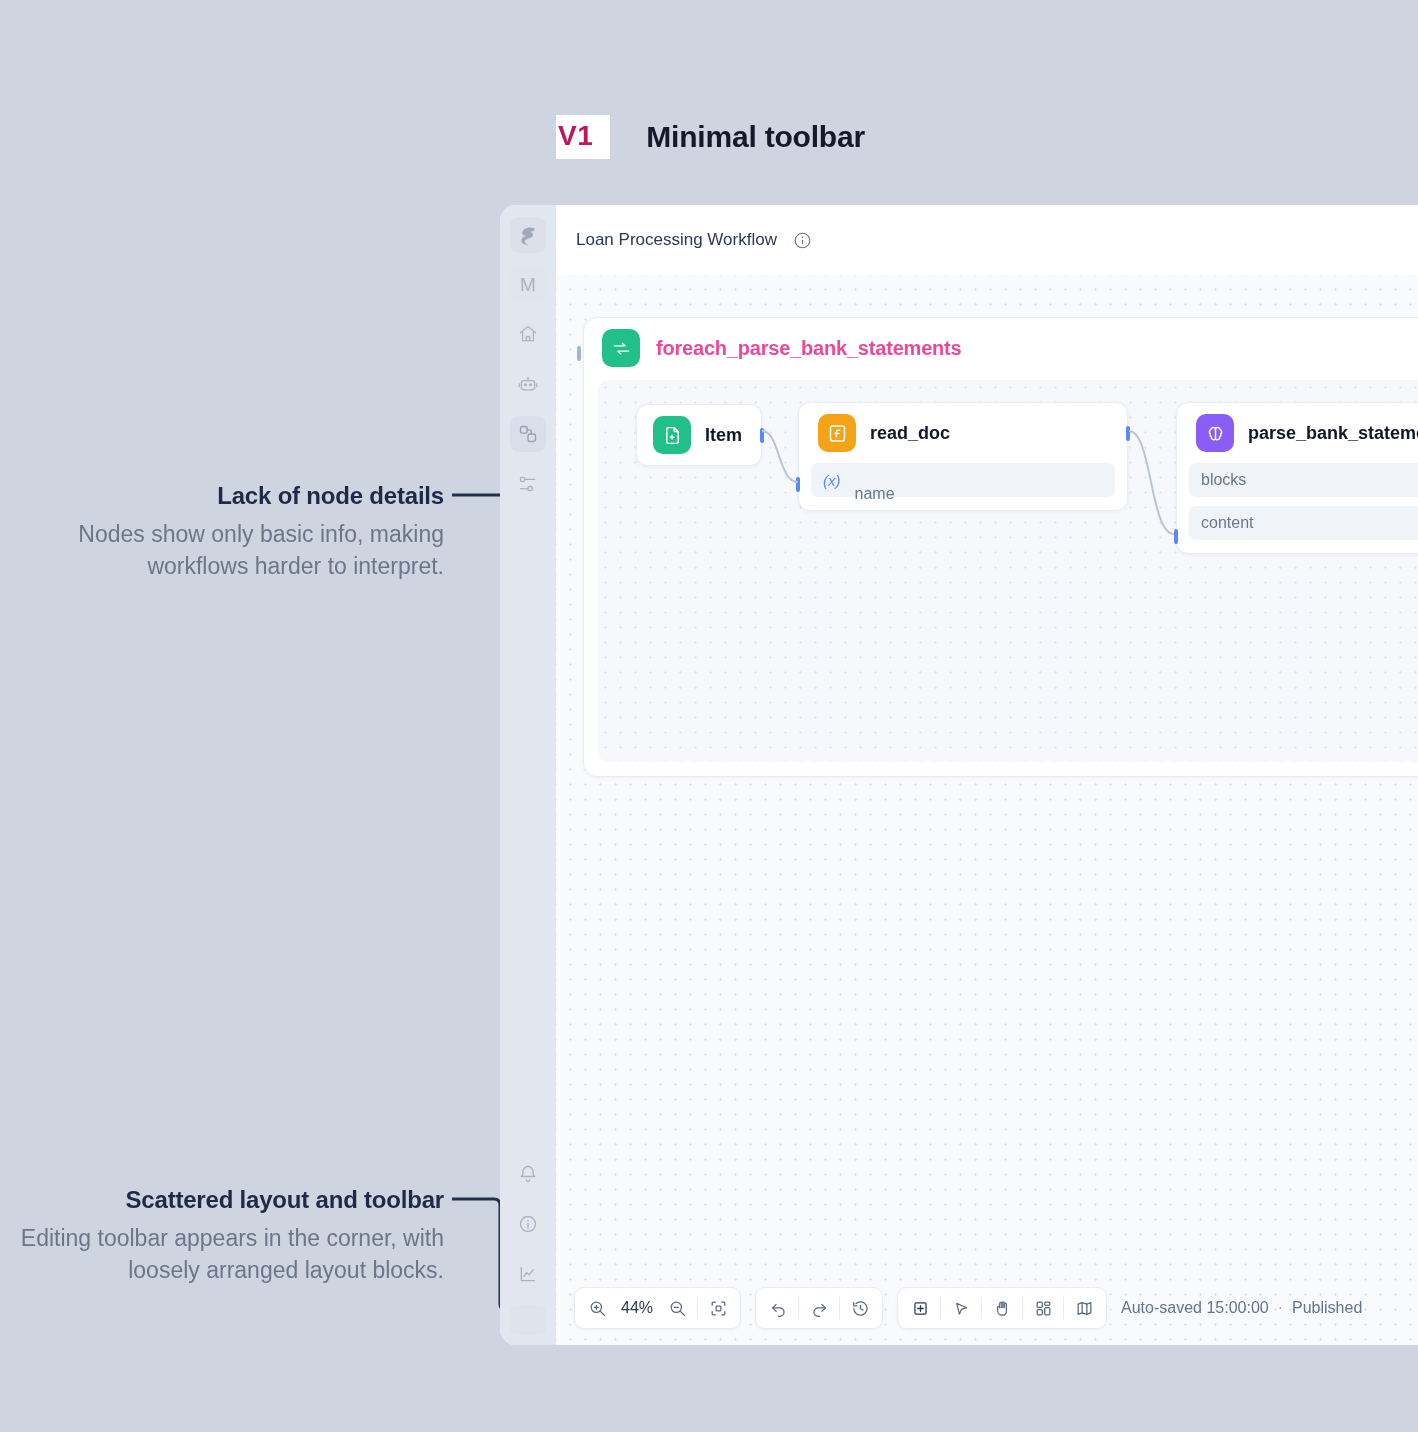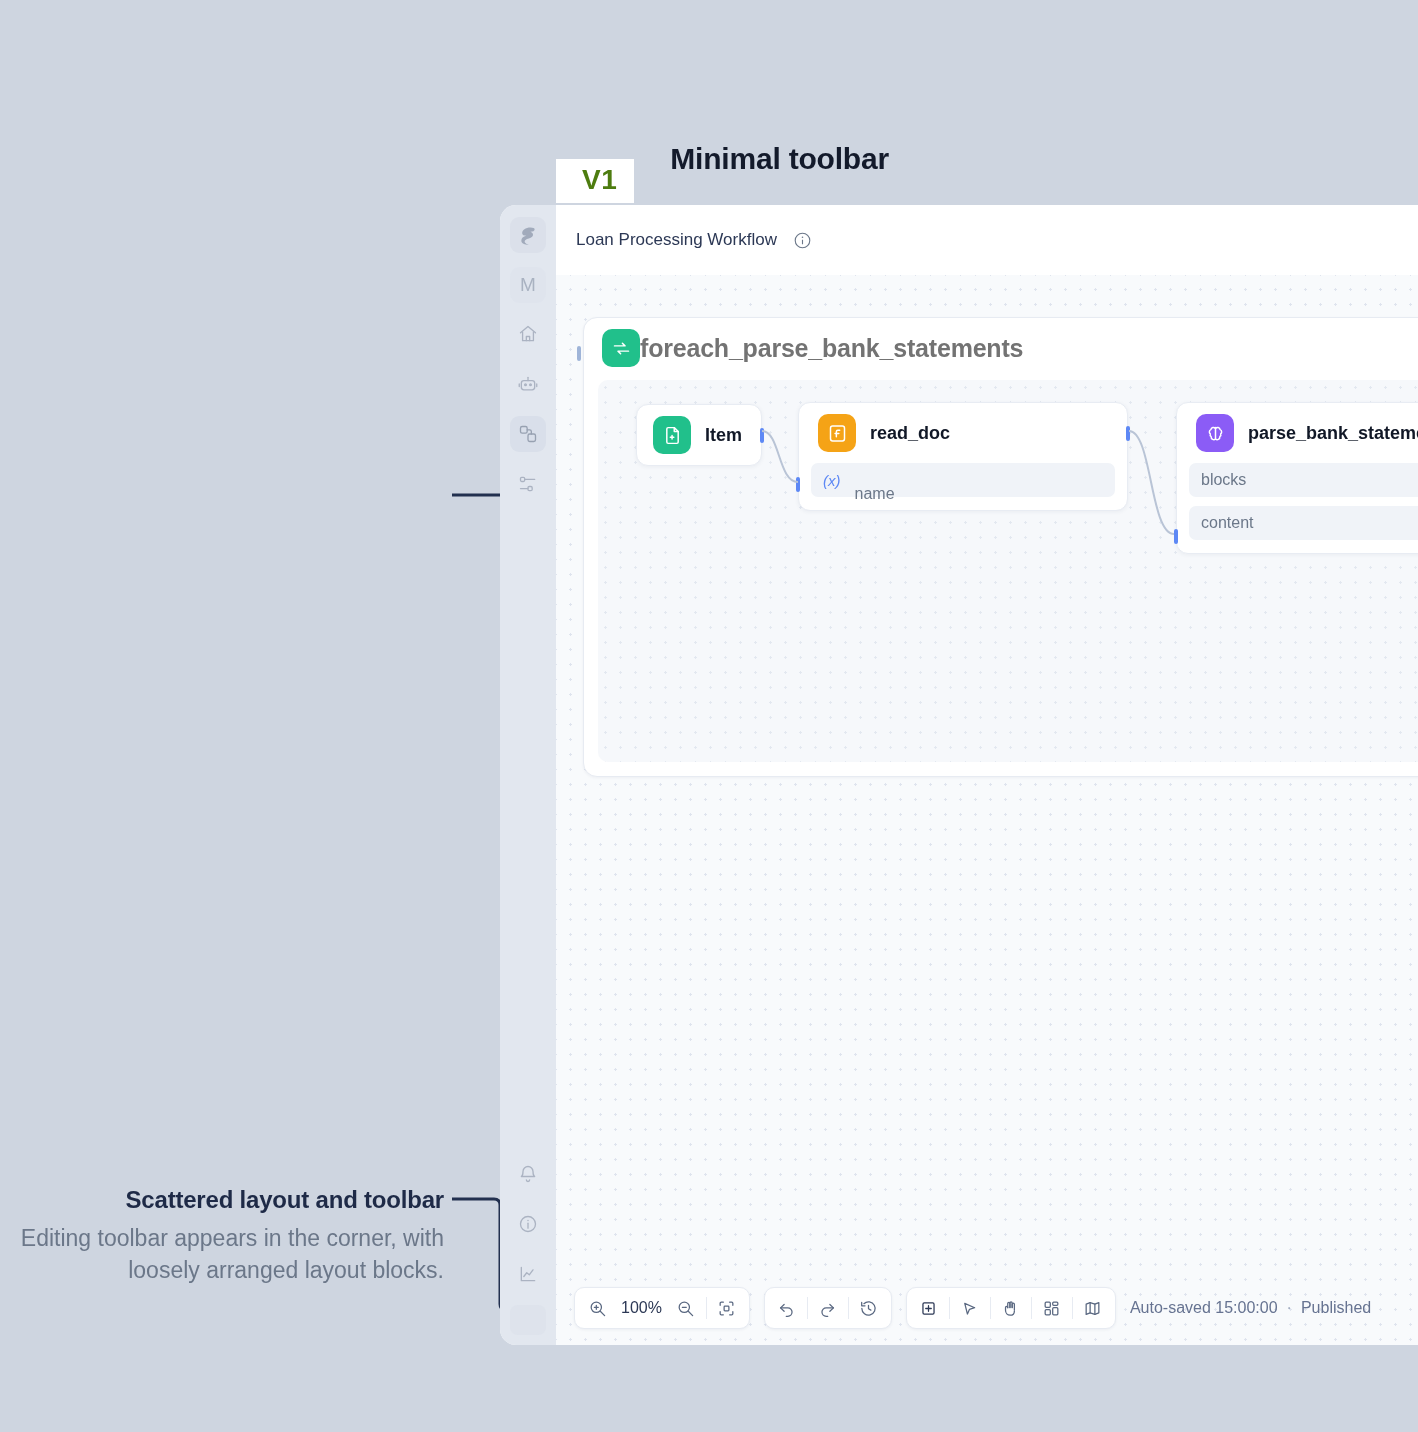--- a/index.html
+++ b/index.html
@@ -7,23 +7,23 @@
     width: 1418px; height: 1432px;
     background: #ced5e0;
     font-family: "Liberation Sans", sans-serif;
     overflow: hidden;
   }
   #root { position: relative; width: 1418px; height: 1432px; }
 
   
   .caption { position: absolute; left: 556px; top: 115px; display: flex; align-items: center; }
   .caption-badge {
-    background: #ffffff; color: #4d7c0f;
+    background: #ffffff; color: #be185d;
     font-size: 28px; font-weight: 700; letter-spacing: .5px;
-    padding: 7px 17px 9px 26px; line-height: 1; margin-top: 44px;
+    padding: 7px 17px 9px 2px; line-height: 1;
   }
   .caption-title {
     margin-left: 36px; font-size: 30px; font-weight: 700; color: #131a2b; letter-spacing: -.2px;
   }
 
   
   .anno { position: absolute; text-align: right; }
   .anno-title { font-size: 24px; font-weight: 700; color: #1e2a47; letter-spacing: -.2px; }
   .anno-body { font-size: 23px; color: #6b7789; line-height: 1.38; margin-top: 9px; }
   .anno1 { left: 40px; top: 482px; width: 404px; }
@@ -87,21 +87,21 @@
     overflow: hidden;
   }
 
   
   .group-node {
     position: absolute; left: 27px; top: 42px; width: 1000px; height: 460px;
     background: #ffffff; border: 1px solid #e7ebf2; border-radius: 14px;
     box-shadow: 0 1px 3px rgba(30,45,80,.05);
   }
   .group-head { display: flex; align-items: center; height: 60px; padding-left: 18px; }
-  .group-title { font-size: 25px; font-weight: 700; color: #737373; letter-spacing: -.2px; }
+  .group-title { margin-left: 16px; font-size: 20px; font-weight: 700; color: #ec4899; letter-spacing: -.2px; }
   .group-body {
     position: absolute; left: 14px; right: 14px; top: 62px; bottom: 14px;
     border-radius: 10px;
     background-color: #f6f8fb;
     background-image: radial-gradient(circle, #e3e8f0 1.1px, transparent 1.2px);
     background-size: 15px 15px;
   }
 
   .ic {
     width: 38px; height: 38px; border-radius: 10px; flex: none;
@@ -165,20 +165,24 @@
 </head>
 <body>
 
 <div id="root">
 
   <div class="caption">
     <div class="caption-badge">V1</div>
     <div class="caption-title">Minimal toolbar</div>
   </div>
 
+  <div class="anno anno1">
+    <div class="anno-title">Lack of node details</div>
+    <div class="anno-body">Nodes show only basic info, making workflows harder to interpret.</div>
+  </div>
   <svg class="leader" style="left:452px; top:488px; width:100px; height:70px;">
     <path d="M0,7 L64,7 Q70,7 70,13 L70,48 Q70,54 76,54 L94,54" fill="none" stroke="#22304f" stroke-width="3"></path>
   </svg>
   <div class="dot" style="left:532px; top:533px;"></div>
 
   <div class="anno anno2">
     <div class="anno-title">Scattered layout and toolbar</div>
     <div class="anno-body">Editing toolbar appears in the corner, with loosely arranged layout blocks.</div>
   </div>
   <svg class="leader" style="left:452px; top:1192px; width:100px; height:130px;">
@@ -345,21 +349,21 @@
         <div class="toolbar-row">
 
           <div class="tb-group">
             <div class="tb-btn">
               <svg viewBox="0 0 24 24">
                   <circle cx="10.5" cy="10.5" r="6.5"></circle>
                   <path d="M15.5 15.5 21 21"></path>
                   <path d="M8 10.5h5M10.5 8v5"></path>
                 </svg>
             </div>
-            <div class="tb-zoom">100%</div>
+            <div class="tb-zoom">44%</div>
             <div class="tb-btn">
               <svg viewBox="0 0 24 24">
                   <circle cx="10.5" cy="10.5" r="6.5"></circle>
                   <path d="M15.5 15.5 21 21"></path>
                   <path d="M8 10.5h5"></path>
                 </svg>
             </div>
             <div class="tb-sep"></div>
             <div class="tb-btn">
               <svg viewBox="0 0 24 24">

